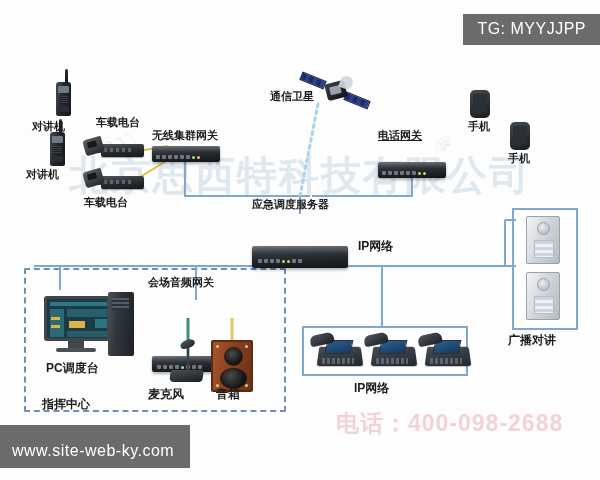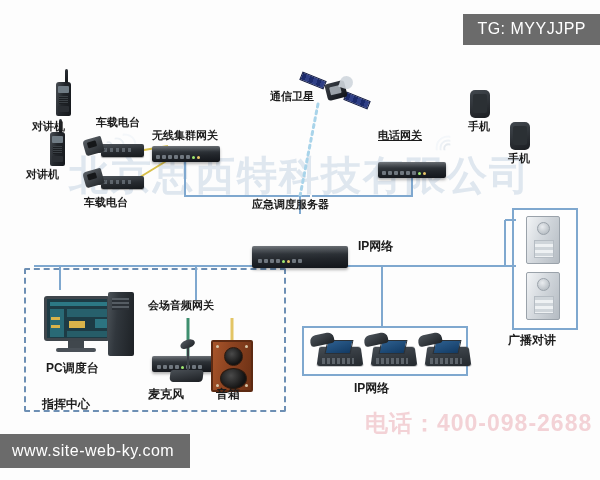--- a/index.html
+++ b/index.html
@@ -32,39 +32,38 @@
   .wm-phone {
     position: absolute;
     left: 336px; top: 408px;
     font-size: 23px;
     font-weight: bold;
     color: #f3d2d6;
     letter-spacing: 1px;
     white-space: nowrap;
     z-index: 9;
     pointer-events: none;
-    margin-left: 29px;
   }
   .tag-badge {
     position: absolute;
     right: 0px; top: 14px;
     background: #6b6b6b;
     color: #ffffff;
     font-size: 16px;
     padding: 6px 14px 7px 14px;
     letter-spacing: 0.5px;
     z-index: 40;
   }
   .url-badge {
     position: absolute;
     left: 0px; bottom: 12px;
     background: #6b6b6b;
     color: #ffffff;
     font-size: 16px;
-    padding: 8px 16px 8px 12px;
+    padding: 17px 16px 8px 12px;
     letter-spacing: 0.5px;
     z-index: 40;
   }
 
   
   .lbl {
     position: absolute;
     font-size: 11px;
     font-weight: bold;
     color: #1c1c1c;
@@ -536,21 +535,21 @@
       <div class="rack-port"></div>
         <div class="rack-port"></div>
         <div class="rack-port"></div>
       <div class="rack-port"></div>
         <div class="rack-led"></div>
       <div class="rack-port"></div>
         <div class="rack-port"></div>
         <div class="rack-port"></div>
     </div>
   </div>
-  <div class="lbl" style="left:148px; top:300px;font-family:Liberation Mono, monospace;">会场音频网关</div>
+  <div class="lbl" style="left:148px; top:276px;">会场音频网关</div>
 
   <div class="dev" style="left:170px; top:340px; width:36px; height:44px;">
     <div class="mic-head"></div>
     <div class="mic-neck"></div>
     <div class="mic-base"></div>
   </div>
   <div class="lbl" style="left:148px; top:388px; font-size:12px;">麦克风</div>
 
   <div class="dev" style="left:211px; top:340px;">
     <div class="spk">

